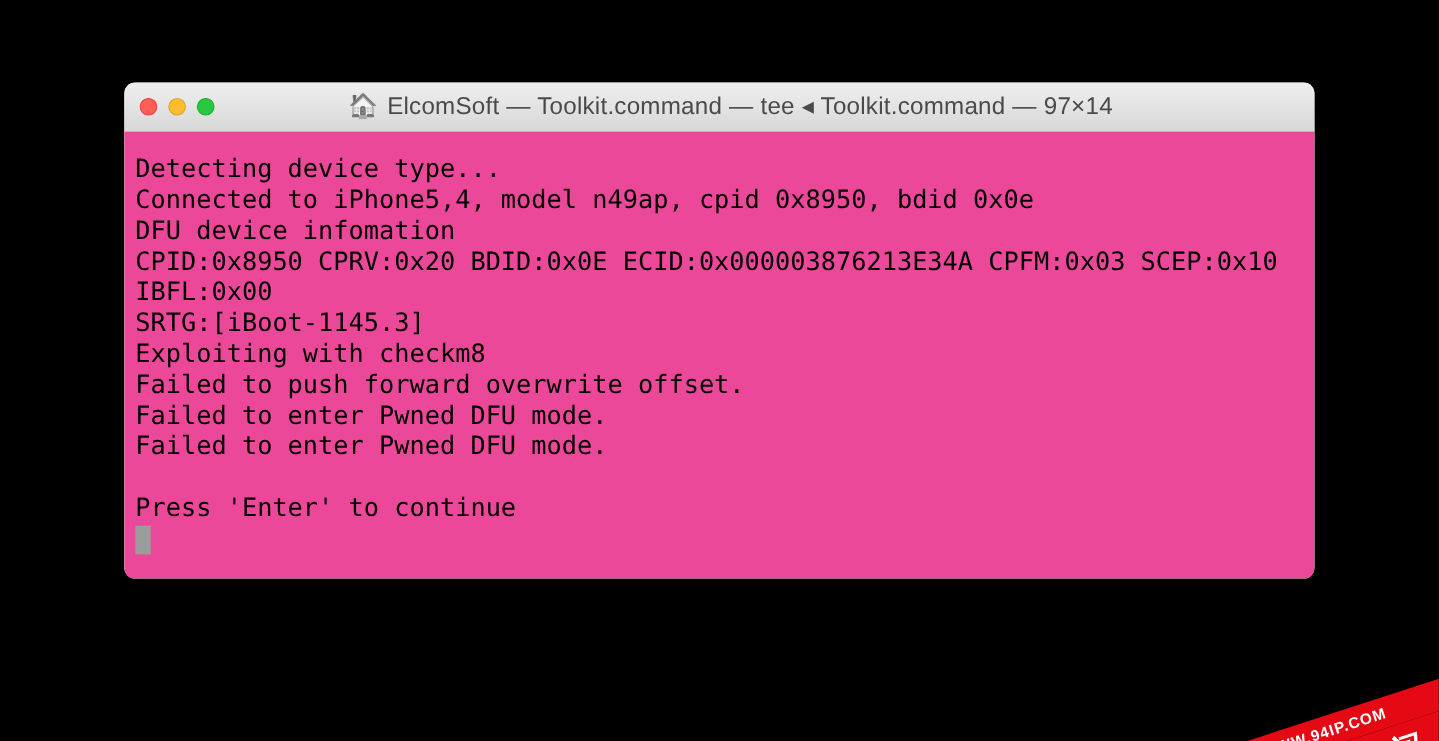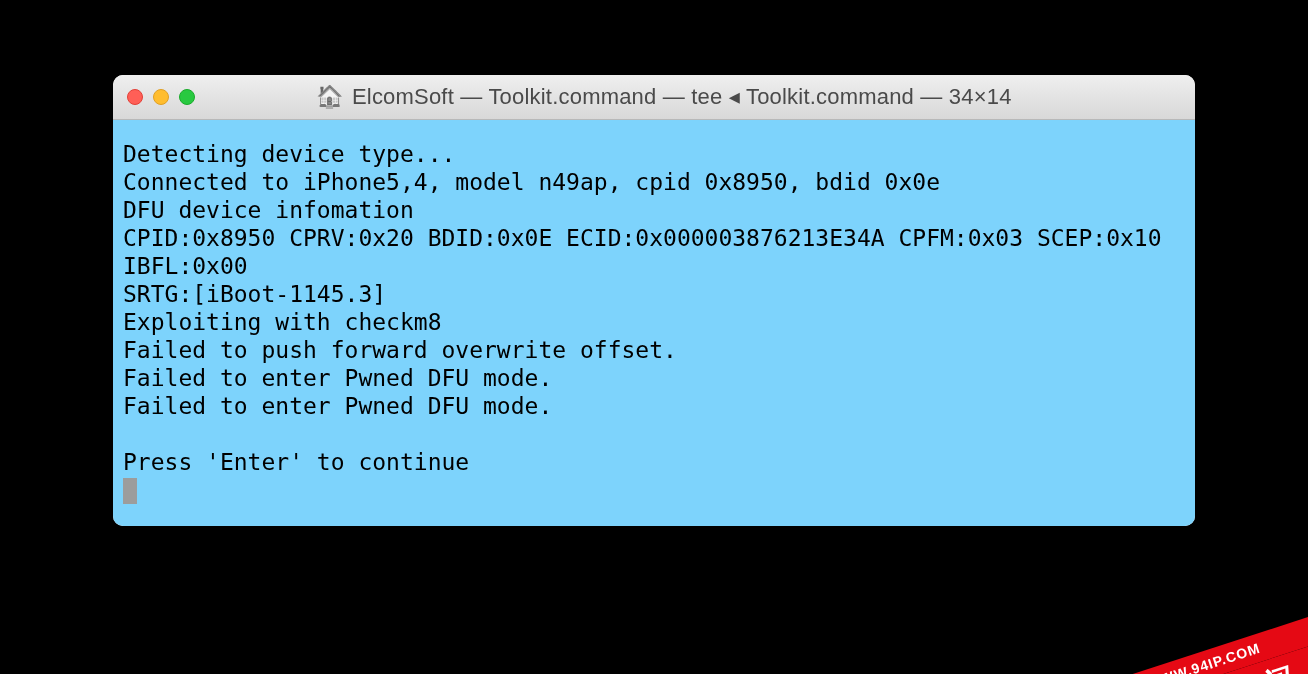--- a/index.html
+++ b/index.html
@@ -72,21 +72,21 @@
     font-size: 22px;
     line-height: 1;
     color: #9a9a9a;
     filter: grayscale(100%);
   }
 
   .title-text { color: #4a4a4a; }
 
   .terminal-body {
     flex: 1 1 auto;
-    background: #7dd3fc;
+    background: #ec4899;
     padding: 20px 10px 10px 10px;
     overflow: hidden;
   }
 
   .terminal-pre {
     margin: 0;
     font-family: "Menlo", "Monaco", "Consolas", monospace;
     font-size: 23px;
     line-height: 28px;
     color: #000000;
@@ -155,21 +155,21 @@
 <div class="window">
 
   <div class="title-bar">
     <div class="traffic-lights">
       <div class="traffic-light tl-close"></div>
       <div class="traffic-light tl-minimize"></div>
       <div class="traffic-light tl-zoom"></div>
     </div>
     <div class="title-group">
       <span class="home-icon">🏠</span>
-      <span class="title-text">ElcomSoft — Toolkit.command — tee ◂ Toolkit.command — 34×14</span>
+      <span class="title-text">ElcomSoft — Toolkit.command — tee ◂ Toolkit.command — 97×14</span>
     </div>
     <div class="traffic-spacer"></div>
   </div>
 
   <div class="terminal-body">
     <pre class="terminal-pre"><span class="terminal-line">Detecting device type...</span><span class="terminal-line">Connected to iPhone5,4, model n49ap, cpid 0x8950, bdid 0x0e</span><span class="terminal-line">DFU device infomation</span><span class="terminal-line">CPID:0x8950 CPRV:0x20 BDID:0x0E ECID:0x000003876213E34A CPFM:0x03 SCEP:0x10</span><span class="terminal-line">IBFL:0x00</span><span class="terminal-line">SRTG:[iBoot-1145.3]</span><span class="terminal-line">Exploiting with checkm8</span><span class="terminal-line">Failed to push forward overwrite offset.</span><span class="terminal-line">Failed to enter Pwned DFU mode.</span><span class="terminal-line">Failed to enter Pwned DFU mode.</span><span class="terminal-line"></span><span class="terminal-line">Press 'Enter' to continue</span><span class="terminal-line"><span class="cursor"></span></span></pre>
   </div>
 
 </div>
 

